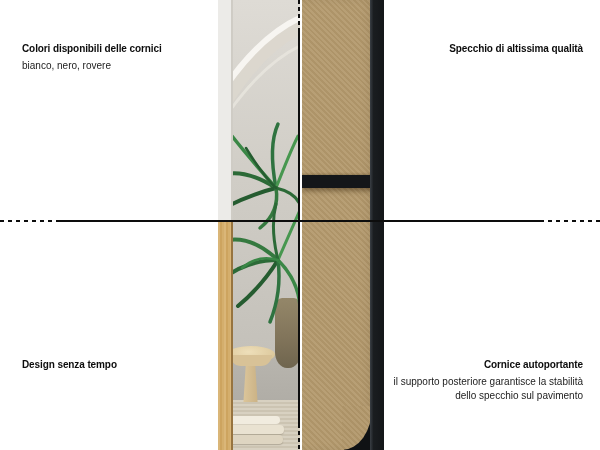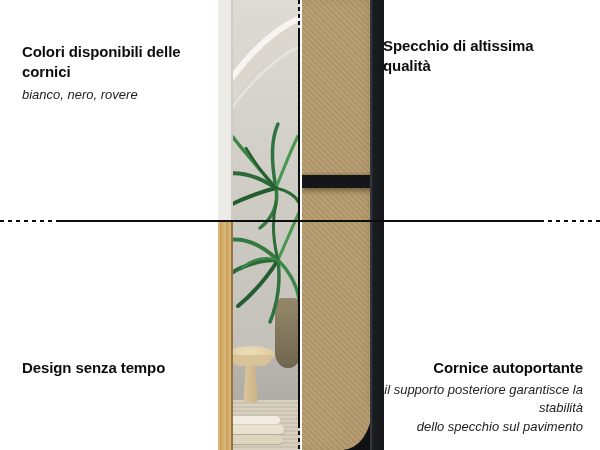--- a/index.html
+++ b/index.html
@@ -2,25 +2,25 @@
 <html><head>
 <meta charset="utf-8">
 <style>
   html,body{margin:0;padding:0;background:#ffffff;}
   #stage{
     position:relative;width:600px;height:450px;background:#ffffff;overflow:hidden;
     font-family:"Liberation Sans", sans-serif;color:#111;
   }
   
   .note{position:absolute;max-width:200px;}
-  .note .title{font-weight:bold;font-size:15px;letter-spacing:-0.1px;color:#0d0d0d;line-height:1.35;}
-  .note .sub{font-style:italic;font-size:13px;color:#222;line-height:1.4;margin-top:3px;}
+  .note .title{font-weight:bold;font-size:10px;letter-spacing:-0.1px;color:#0d0d0d;line-height:1.35;}
+  .note .sub{font-size:10px;color:#222;line-height:1.4;margin-top:3px;}
   .note .sub span{display:block;}
   .note.tl{left:22px;top:42px;text-align:left;}
-  .note.tr{right:17px;top:36px;text-align:left;}
+  .note.tr{right:17px;top:42px;text-align:left;}
   .note.bl{left:22px;top:358px;text-align:left;}
   .note.br{right:17px;top:358px;text-align:right;}
 
   
   .h-dot{position:absolute;top:220px;height:2px;background:repeating-linear-gradient(90deg,#0d0d0d 0 4px,transparent 4px 8px);}
   .h-dot.left{left:0;width:58px;}
   .h-dot.right{left:540px;width:60px;}
   .h-solid{position:absolute;top:220px;left:58px;width:482px;height:2px;background:#0d0d0d;}
   .v-dash{position:absolute;left:298px;width:2px;background:repeating-linear-gradient(180deg,#0d0d0d 0 4px,transparent 4px 7px);}
   .v-dash.top{top:0;height:28px;}

